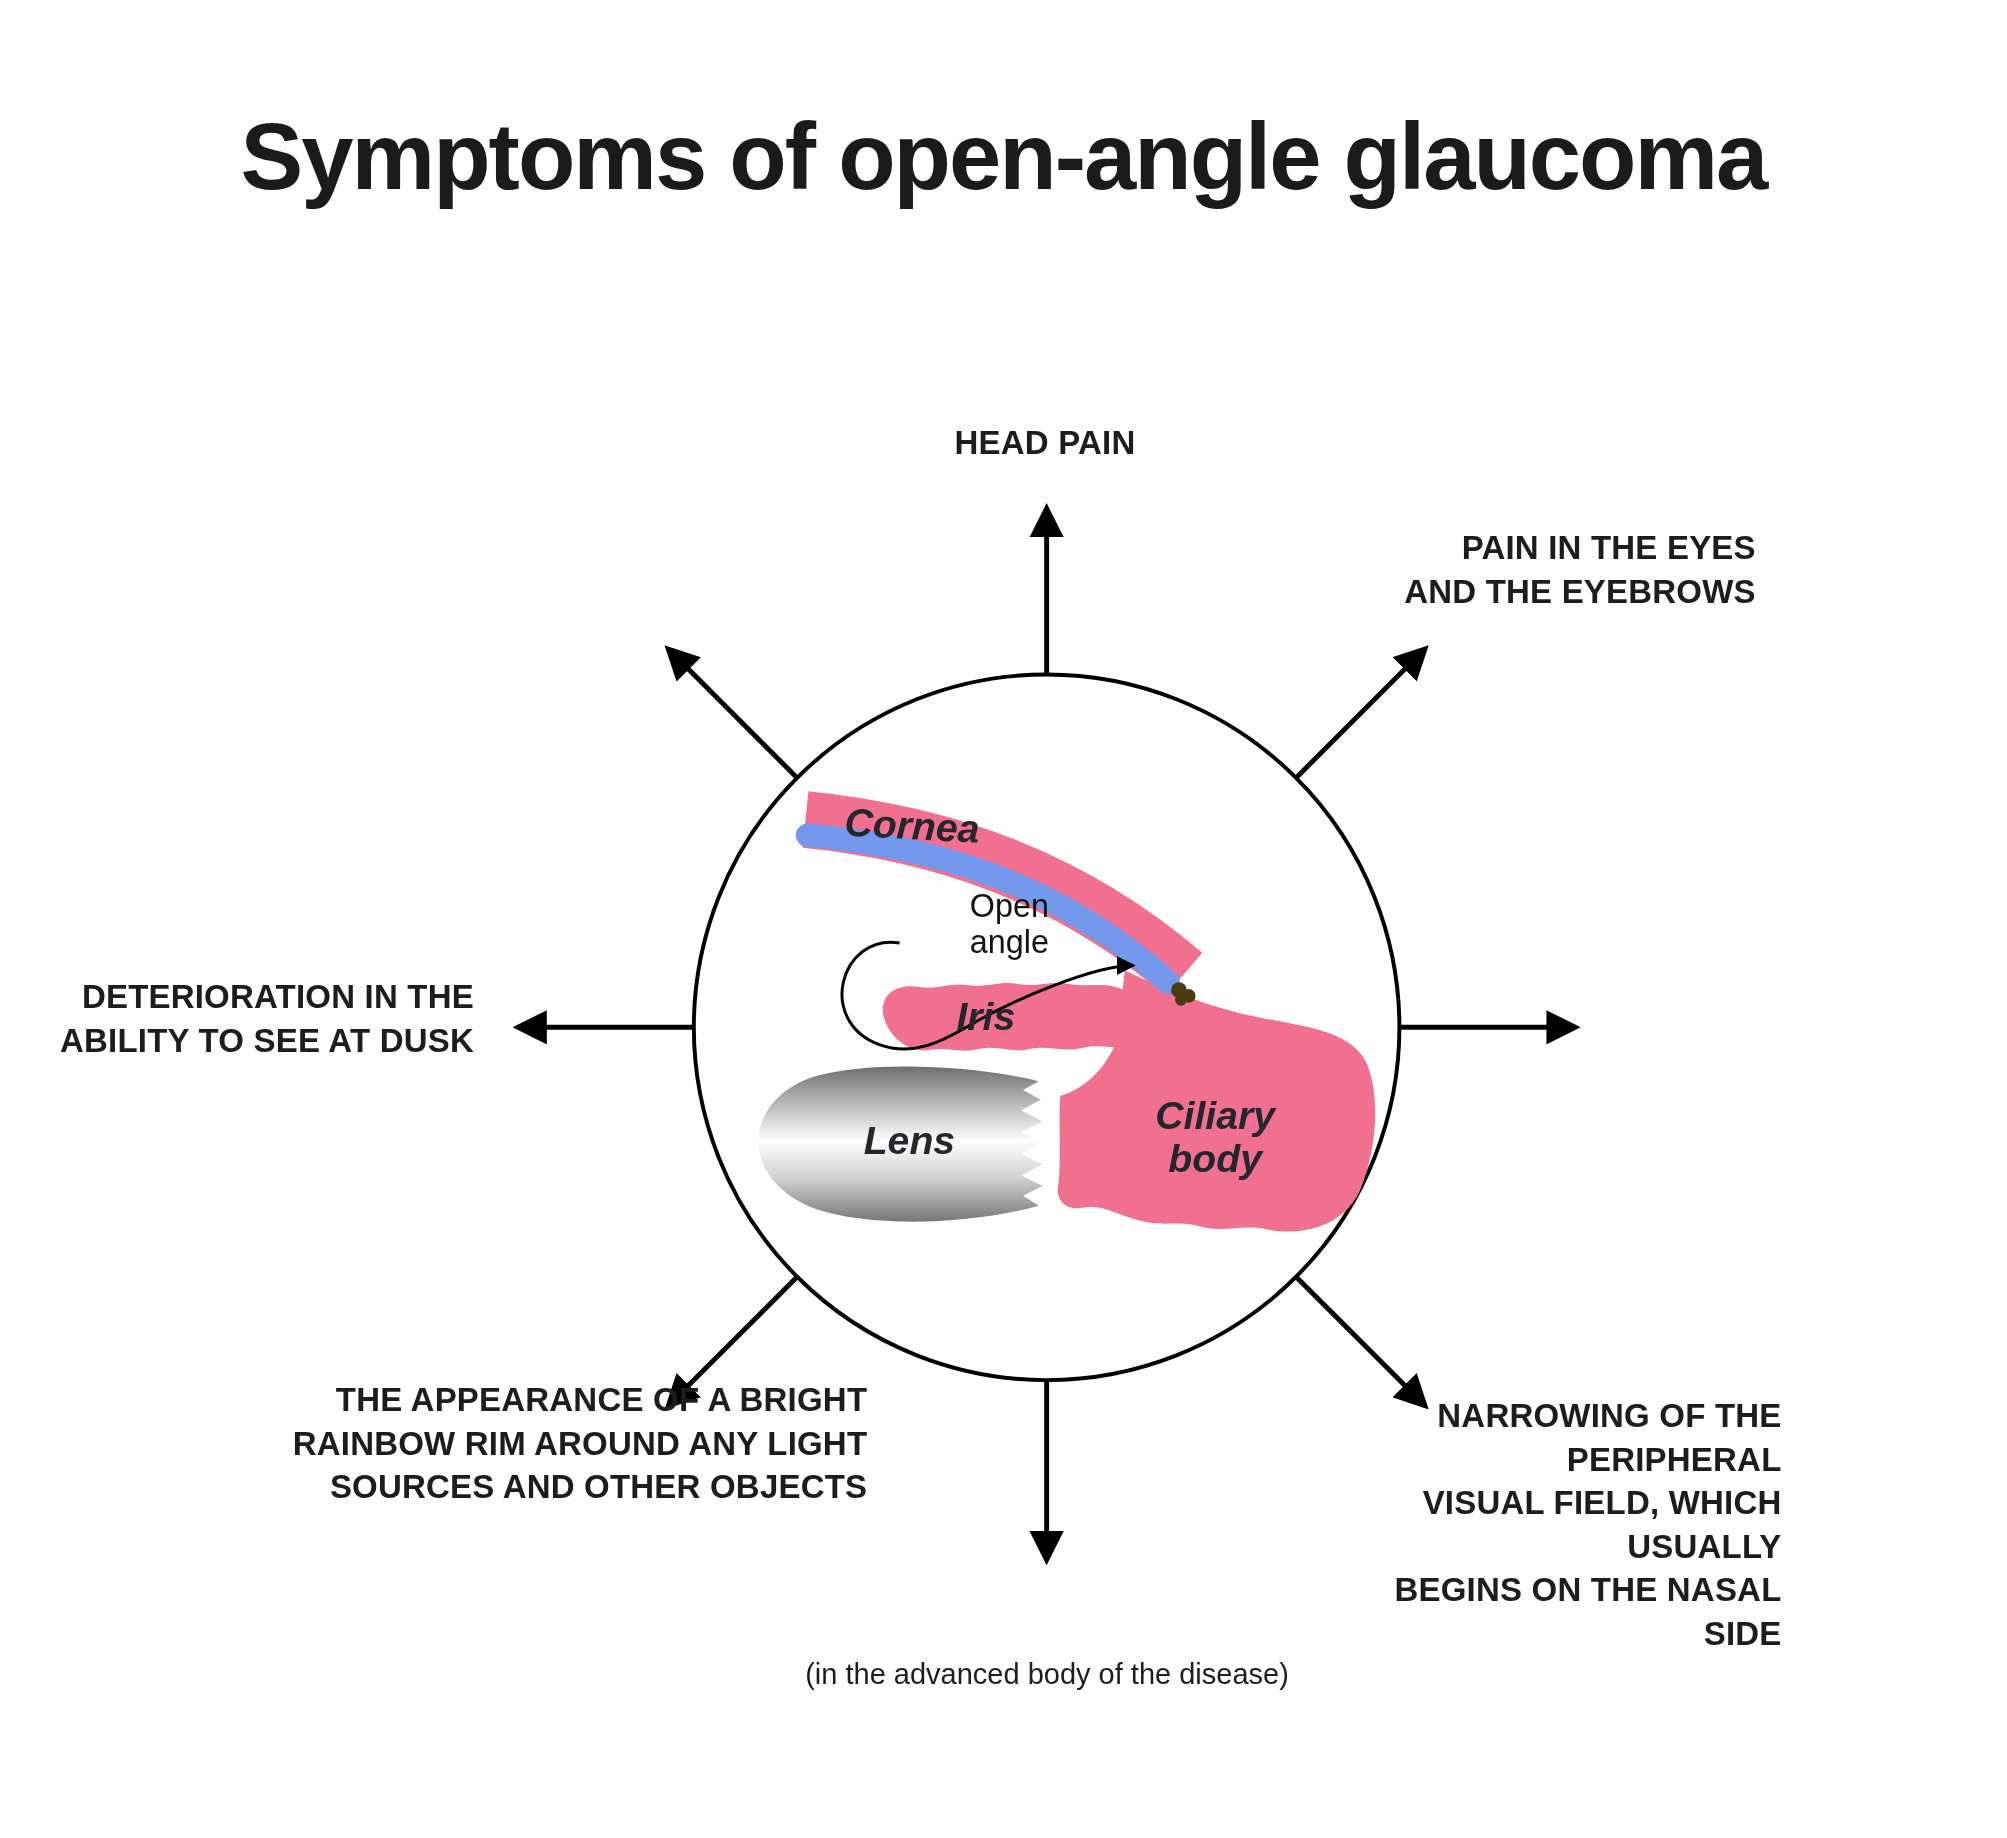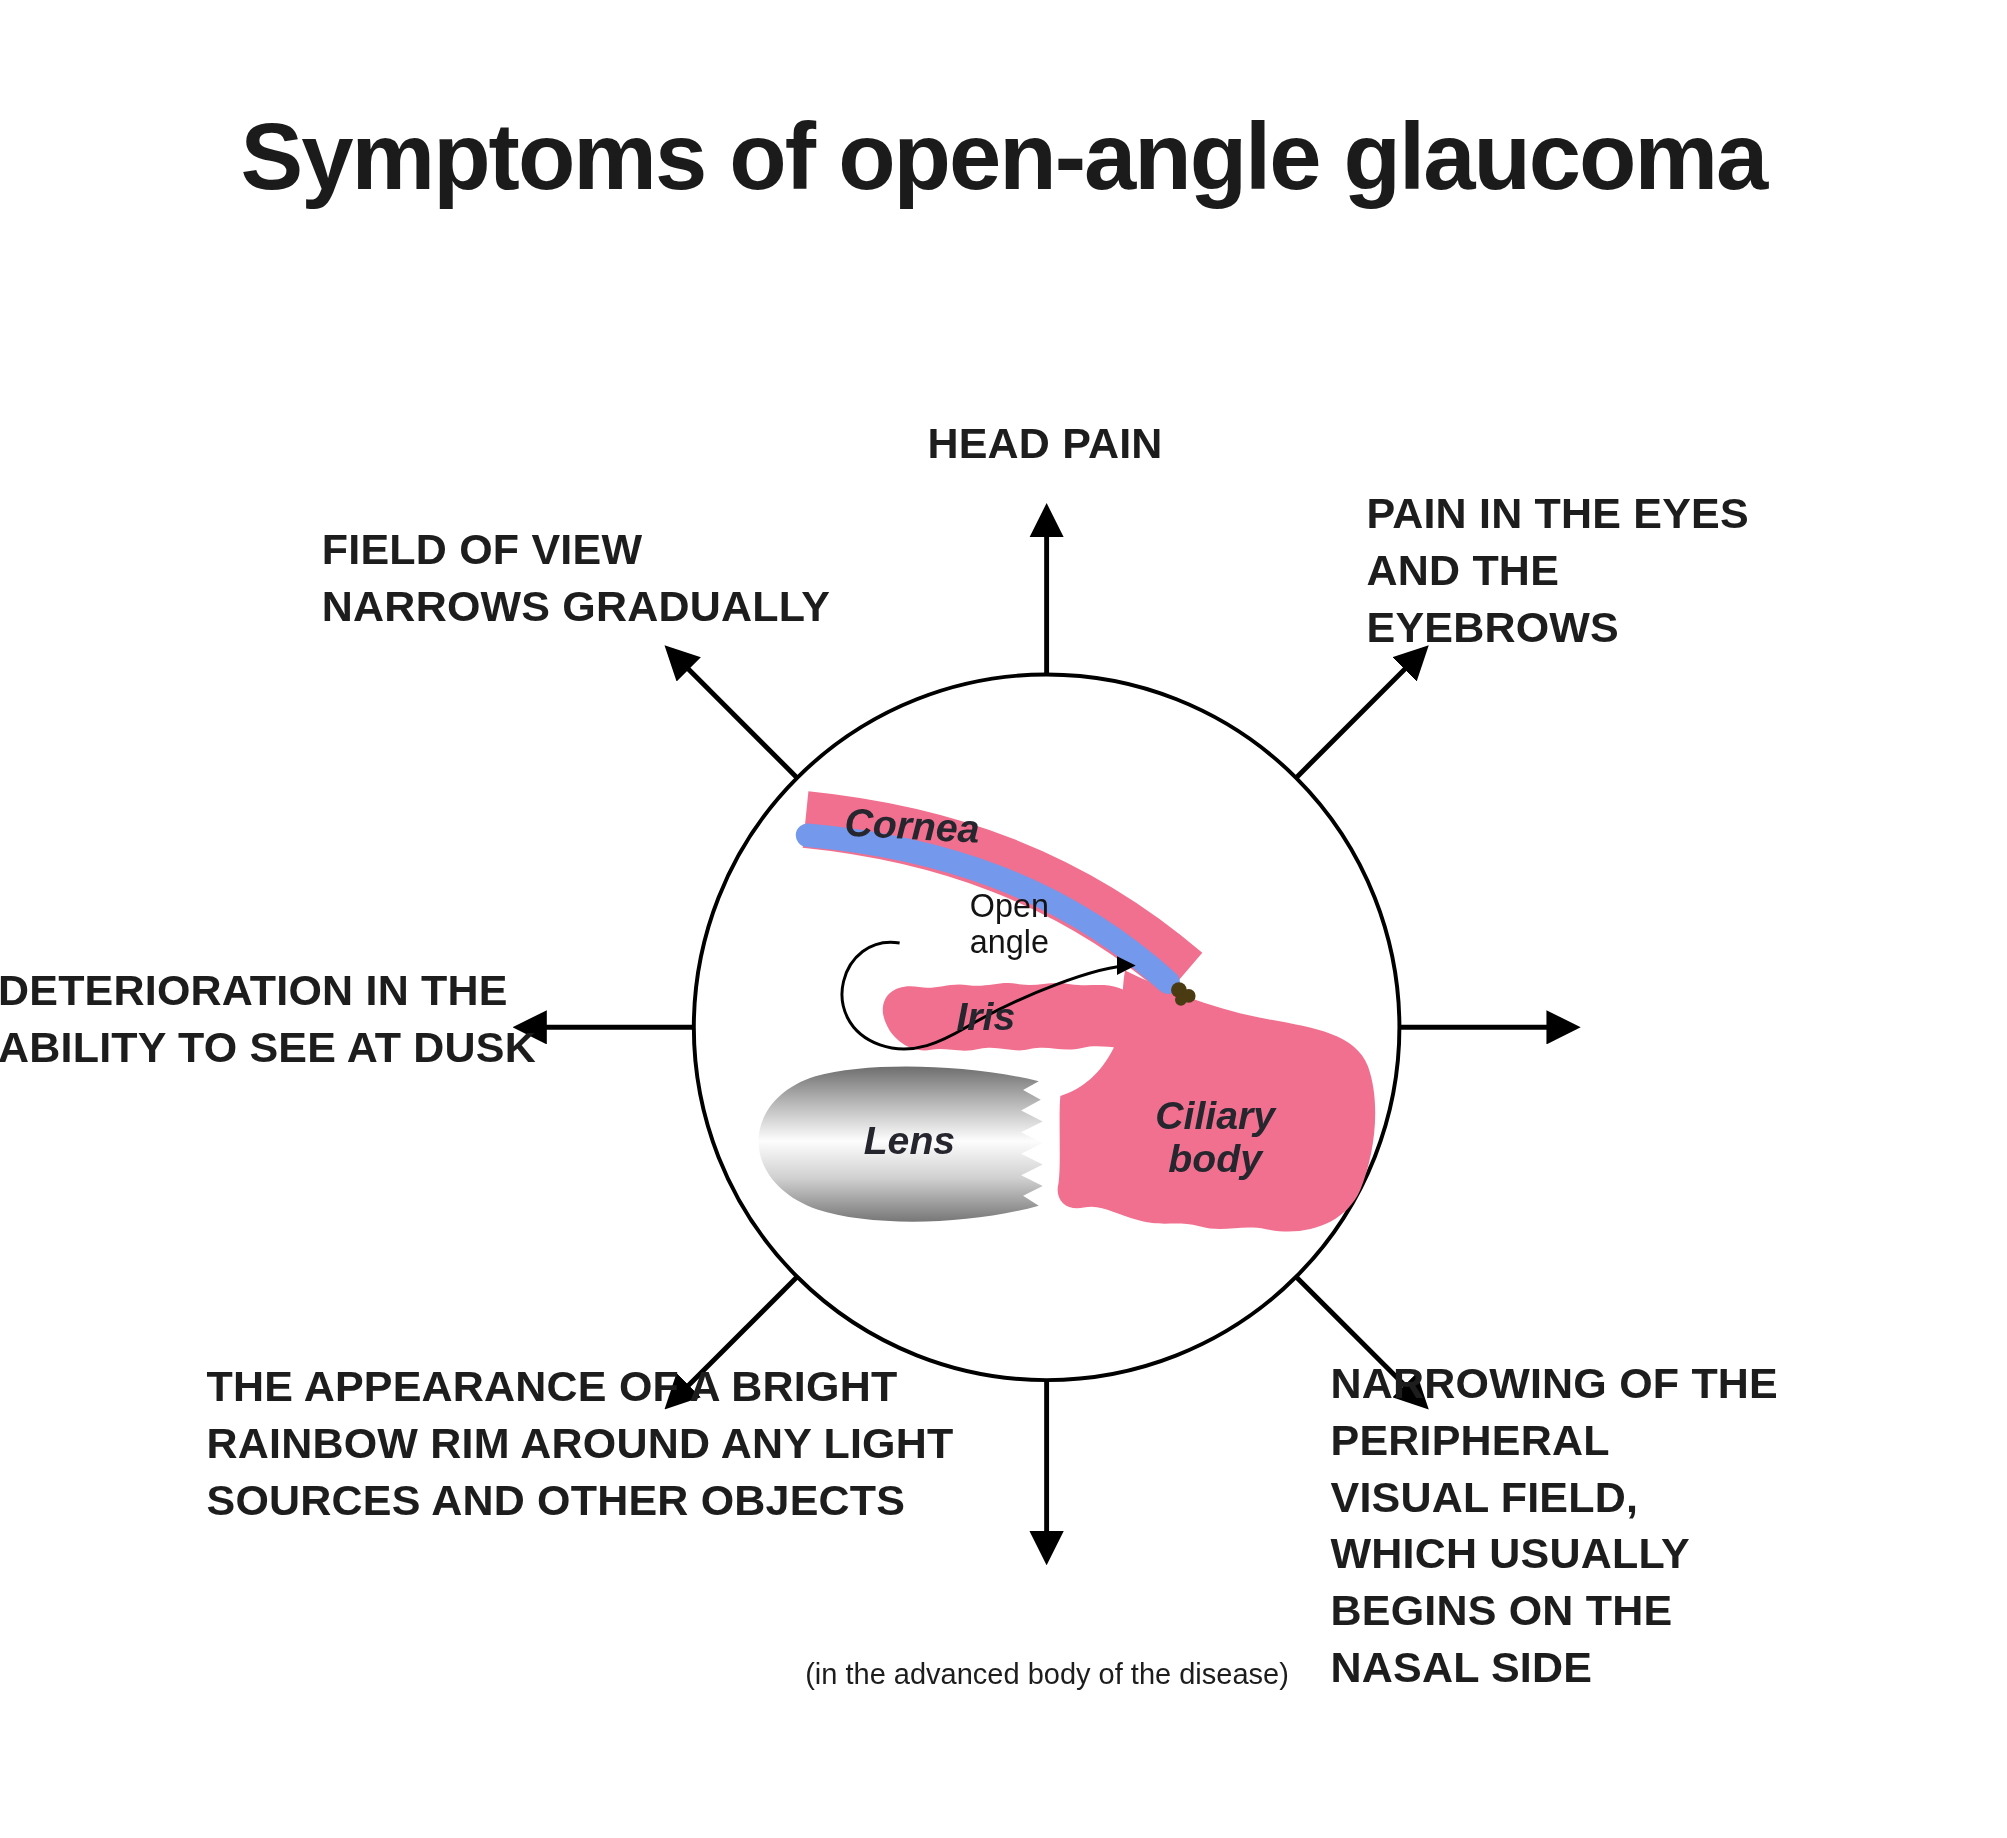--- a/index.html
+++ b/index.html
@@ -11,21 +11,21 @@
     overflow:hidden;
   }
   .title{
     position:absolute;left:50%;top:157px;
     transform:translate(-50%,-50%);
     font-size:94px;font-weight:bold;letter-spacing:-2px;
     color:#1b1b1b;white-space:nowrap;
   }
   .sym{
     position:absolute;transform:translate(-50%,-50%);
-    text-align:left;font-weight:bold;font-size:43px;
+    text-align:right;font-weight:bold;font-size:33px;
     line-height:1.32;color:#1d1d1d;white-space:pre-line;
     letter-spacing:0.2px;
   }
   .sym-note{
     position:absolute;transform:translate(-50%,-50%);
     text-align:center;font-weight:400;font-size:29px;
     color:#1d1d1d;white-space:nowrap;
   }
   svg.diagram{position:absolute;left:0;top:0;}
   .anat-label{
@@ -128,22 +128,20 @@
     <line class="arrow" x1="1428" y1="1048" x2="1606" y2="1048" marker-end="url(#ah)"></line>
     <line class="arrow" x1="1323" y1="1303" x2="1453" y2="1433" marker-end="url(#ah)"></line>
     <line class="arrow" x1="1068" y1="1408" x2="1068" y2="1590" marker-end="url(#ah)"></line>
     <line class="arrow" x1="813" y1="1303" x2="683" y2="1433" marker-end="url(#ah)"></line>
     <line class="arrow" x1="708" y1="1048" x2="530" y2="1048" marker-end="url(#ah)"></line>
     <line class="arrow" x1="813" y1="793" x2="683" y2="663" marker-end="url(#ah)"></line>
   </svg>
 
   <div class="sym" style="left:1045px; top:443px;">HEAD PAIN</div>
 
-  <div class="sym" style="left:576px; top:578px;">FIELD OF VIEW
-NARROWS GRADUALLY</div>
 
   <div class="sym" style="left:267px; top:1019px;">DETERIORATION IN THE
 ABILITY TO SEE AT DUSK</div>
 
   <div class="sym" style="left:1580px; top:570px;">PAIN IN THE EYES
 AND THE EYEBROWS</div>
 
 
   <div class="sym" style="left:580px; top:1443px;">THE APPEARANCE OF A BRIGHT
 RAINBOW RIM AROUND ANY LIGHT

